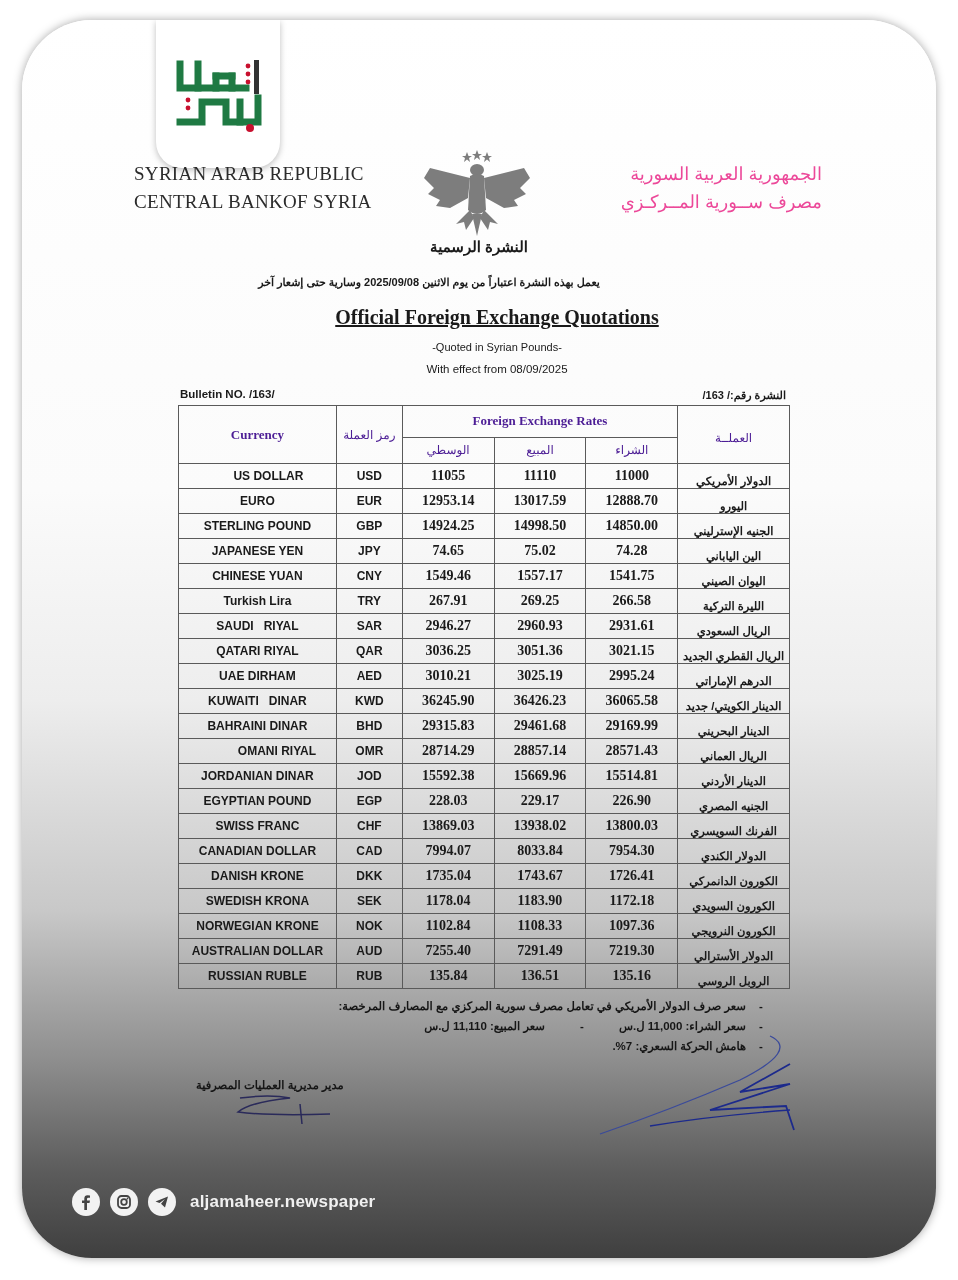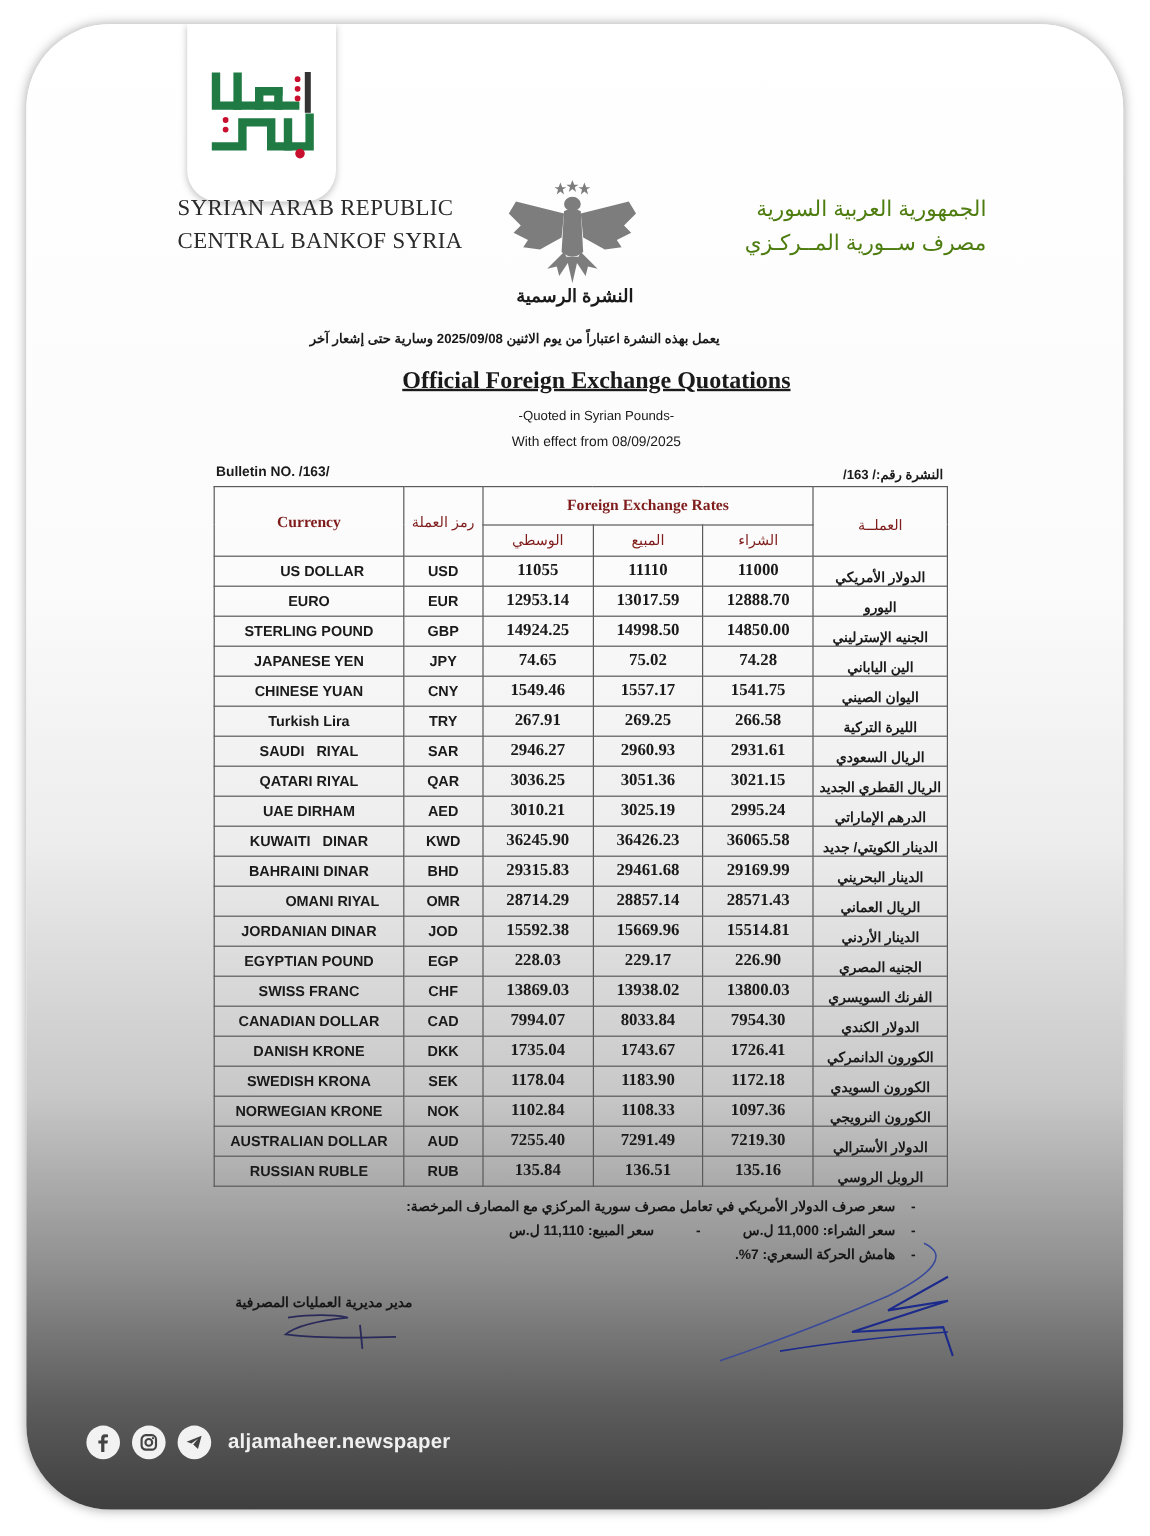--- a/index.html
+++ b/index.html
@@ -13,39 +13,39 @@
     box-shadow: 0 0 10px rgba(0,0,0,0.35);
   }
 
   .logo-tab {
     position: absolute; left: 134px; top: 0; width: 124px; height: 148px;
     background: #ffffff; border-radius: 0 0 26px 26px;
     box-shadow: 0 2px 6px rgba(0,0,0,0.25);
     display: flex; align-items: center; justify-content: center;
   }
 
-  .header-en { position: absolute; left: 148px; top: 160px; font-family: "Liberation Serif", serif; font-size: 19px; letter-spacing: 0.3px; color: #2b2b2b; line-height: 28px; }
-  .header-ar { position: absolute; right: 136px; top: 160px; font-size: 18px; color: #4d7c0f; line-height: 28px; text-align: right; direction: rtl; }
+  .header-en { position: absolute; left: 134px; top: 160px; font-family: "Liberation Serif", serif; font-size: 19px; letter-spacing: 0.3px; color: #2b2b2b; line-height: 28px; }
+  .header-ar { position: absolute; right: 136px; top: 160px; font-size: 18px; color: #ec4899; line-height: 28px; text-align: right; direction: rtl; }
   .emblem { position: absolute; left: 420px; top: 148px; width: 115px; height: 90px; }
 
   .title-ar { position: absolute; left: 0; width: 958px; top: 238px; text-align: center; font-size: 15px; font-weight: bold; direction: rtl; }
   .sub-ar { position: absolute; left: 0; width: 858px; top: 276px; text-align: center; font-size: 11px; font-weight: bold; direction: rtl; }
   .title-en { position: absolute; left: 0; width: 994px; top: 306px; text-align: center; font-family: "Liberation Serif", serif; font-size: 20px; font-weight: bold; text-decoration: underline; color: #1a1a1a; }
   .quoted { position: absolute; left: 0; width: 994px; top: 341px; text-align: center; font-size: 11px; }
   .effect { position: absolute; left: 0; width: 994px; top: 363px; text-align: center; font-size: 11.5px; font-weight: 500; }
 
   .bulletin-en { position: absolute; left: 180px; top: 388px; font-size: 11.5px; font-weight: bold; }
   .bulletin-ar { position: absolute; right: 172px; top: 389px; font-size: 11px; font-weight: bold; direction: rtl; }
 
   table.rates {
     position: absolute; left: 178px; top: 405px; width: 612px;
     border-collapse: collapse; font-size: 12px;
   }
   table.rates td, table.rates th { border: 1px solid #5a5a5a; text-align: center; height: 25px; padding: 0 2px; }
-  table.rates th { font-family: "Liberation Serif", serif; font-weight: bold; font-size: 13px; color: #7f1d1d; }
+  table.rates th { font-family: "Liberation Serif", serif; font-weight: bold; font-size: 13px; color: #4c1d95; }
   table.rates th.ar { font-family: "Liberation Sans", sans-serif; font-weight: normal; font-size: 12px; }
   .c-name { width: 158px; font-weight: bold; font-size: 12px; }
   .c-code { width: 66px; font-weight: bold; font-size: 12px; }
   .c-num { width: 92px; font-family: "Liberation Serif", serif; font-weight: bold; font-size: 14px; }
   .c-ar { width: 112px; font-size: 11.5px; font-weight: bold; direction: rtl; padding-top: 6px !important; vertical-align: bottom; }
 
   .notes { position: absolute; right: 190px; top: 996px; direction: rtl; font-size: 11.5px; font-weight: bold; color: #161616; line-height: 20px; }
   .notes .row { display: flex; gap: 8px; }
   .notes .dash { width: 14px; text-align: center; }
   .notes .gap { display: inline-block; width: 58px; text-align: center; }

